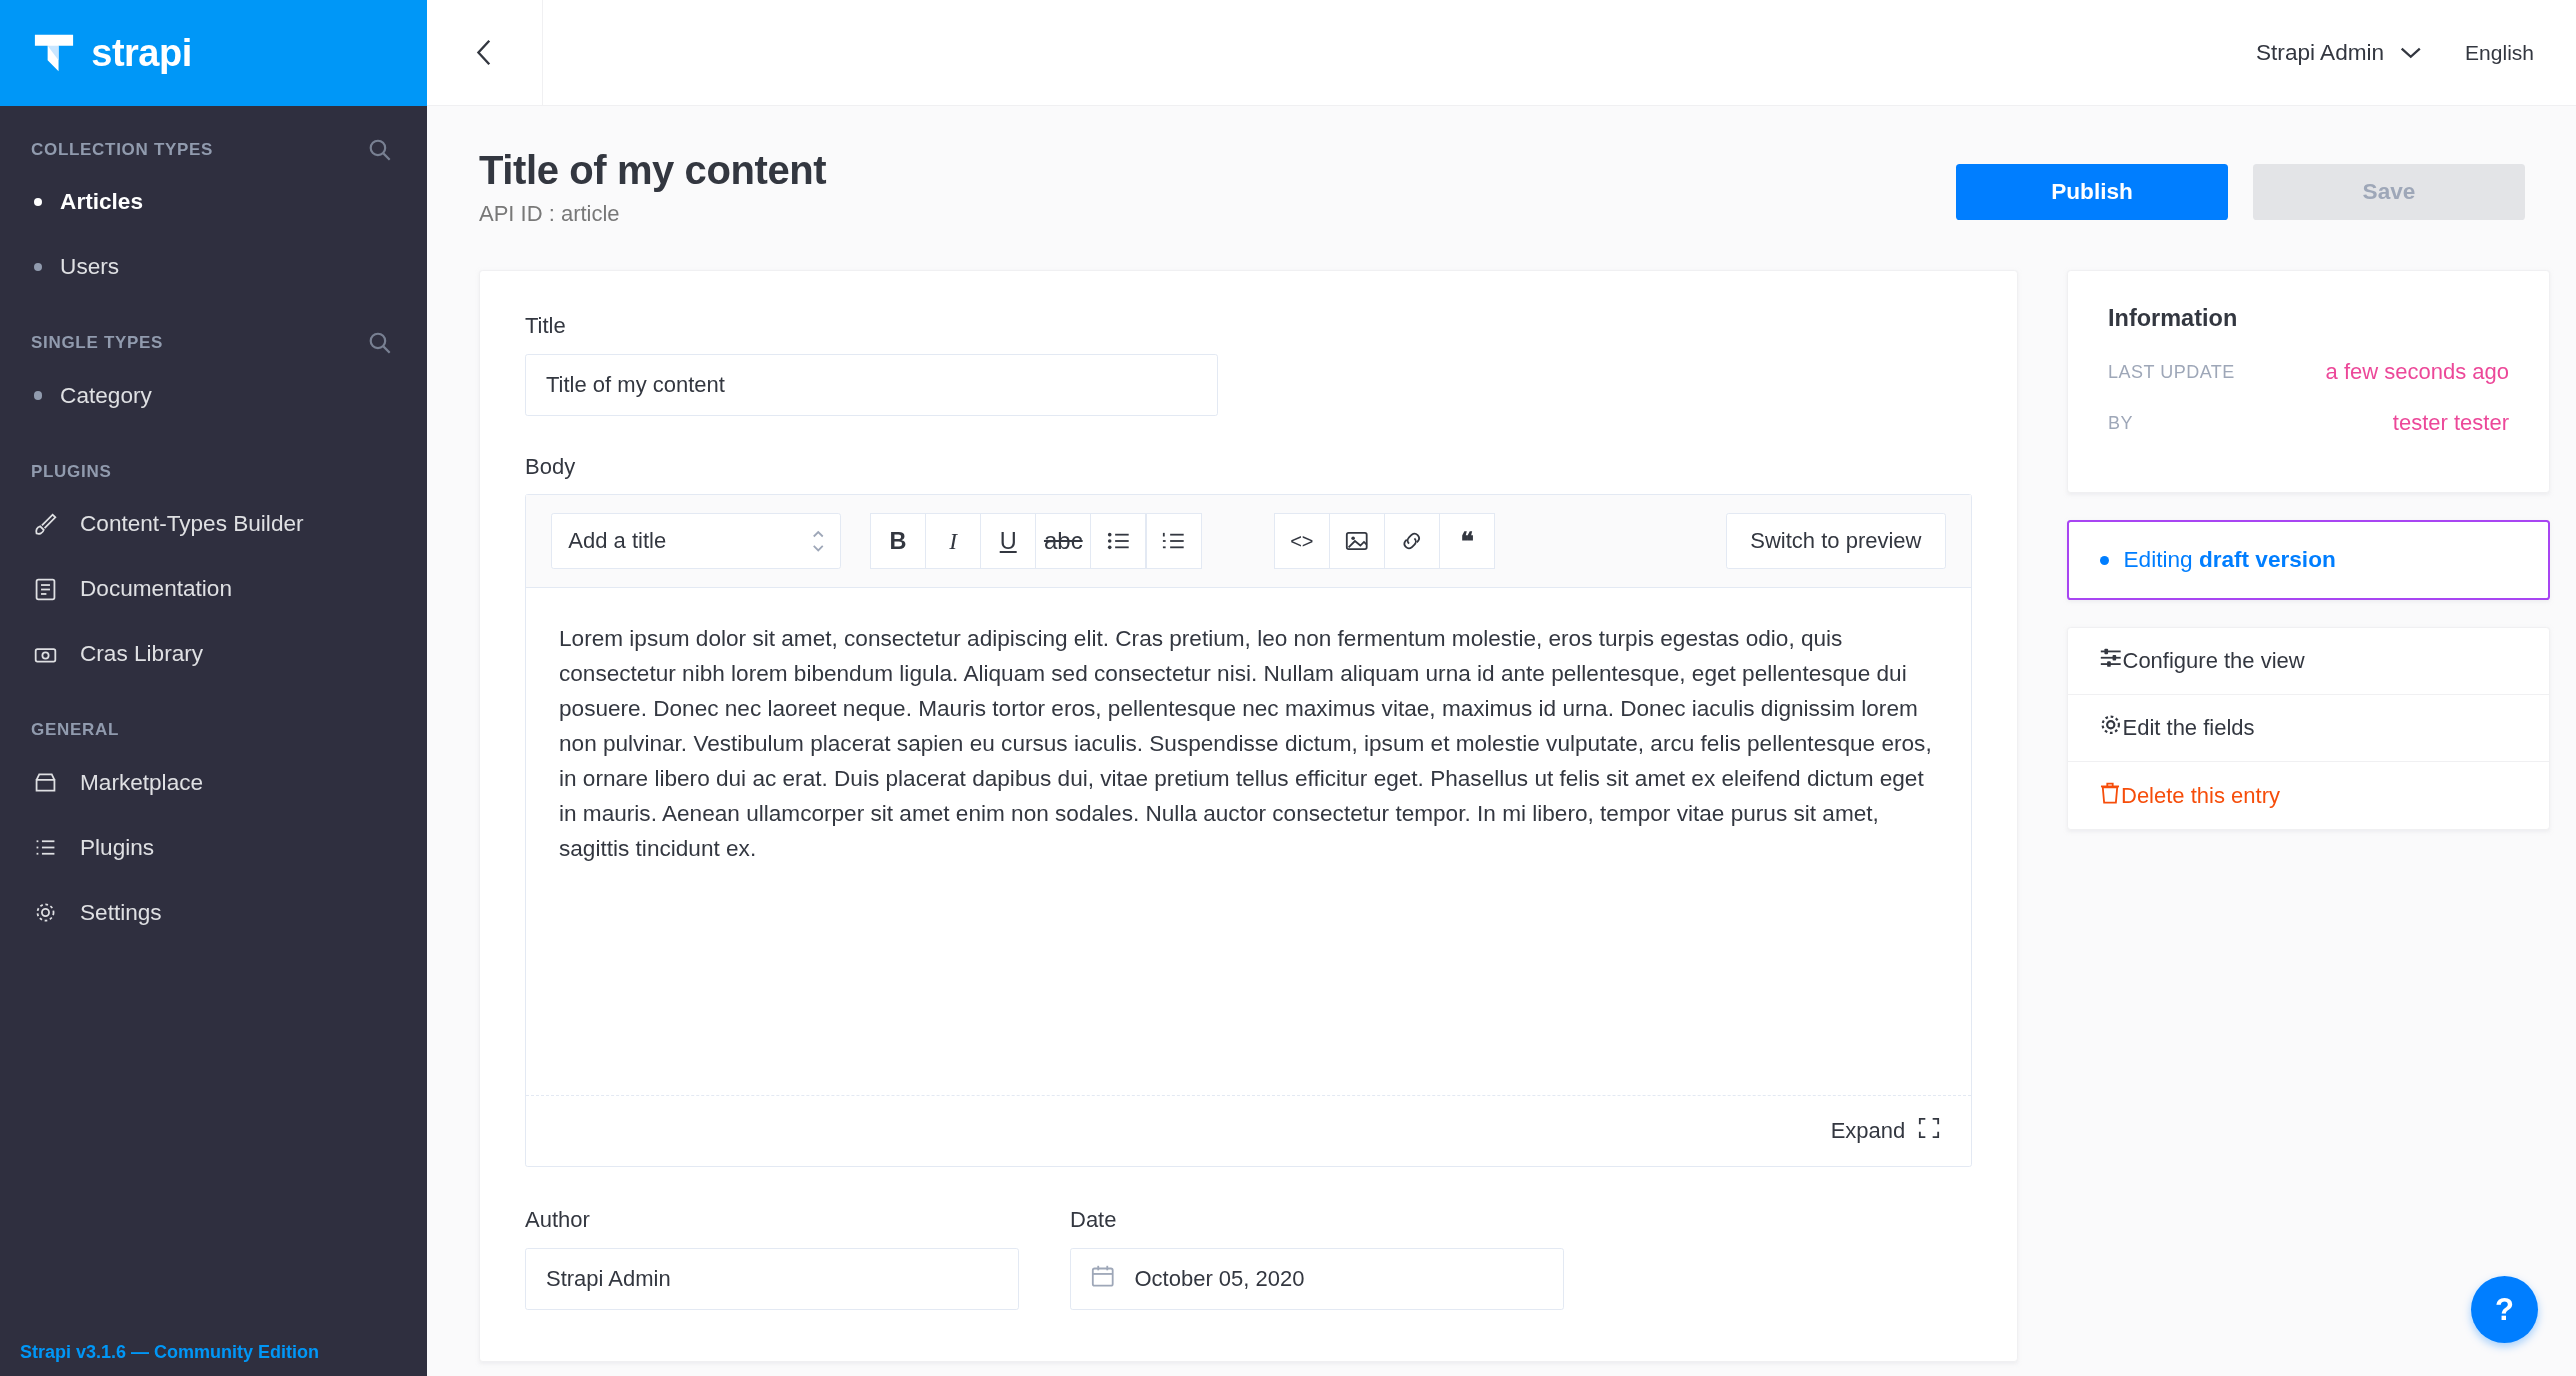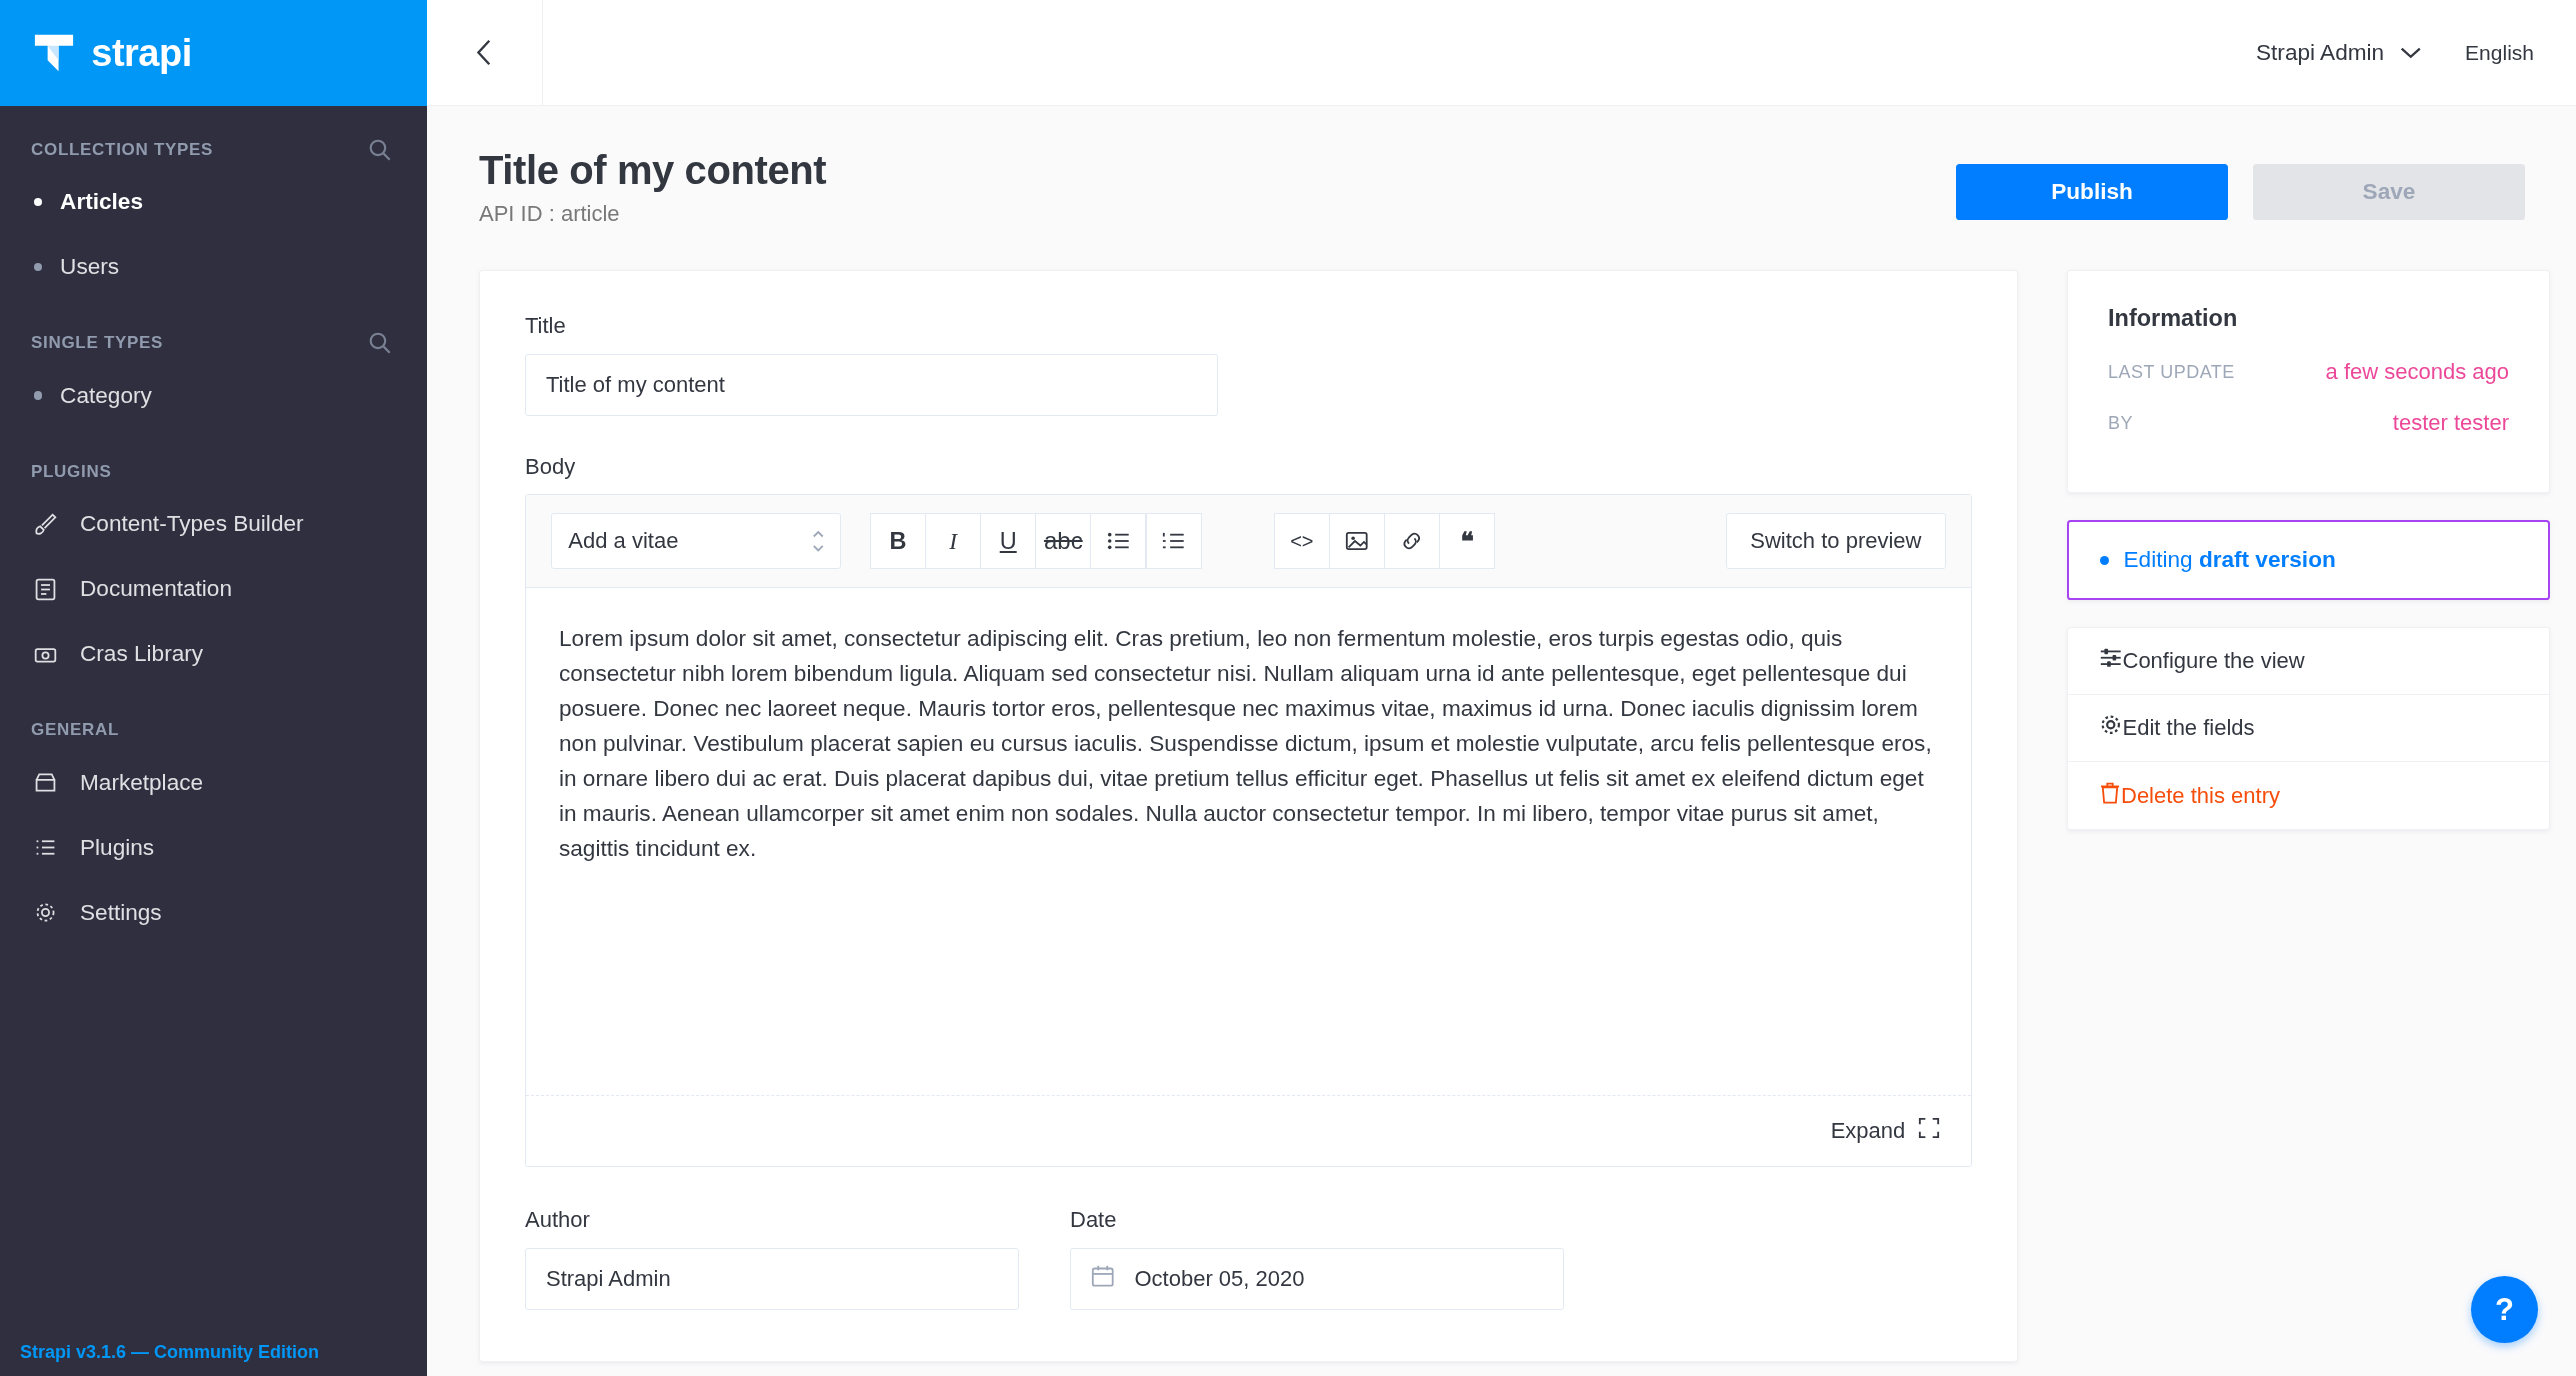--- a/index.html
+++ b/index.html
@@ -426,21 +426,21 @@
             <div class="field-block">
               <div class="field-label">Title</div>
               <input class="text-input" type="text" value="Title of my content" style="">
             </div>
 
             <div class="field-block">
               <div class="field-label">Body</div>
               <div class="editor">
                 <div class="editor-toolbar">
                   <div class="select-wrap">
-                    <span>Add a vitae</span>
+                    <span>Add a title</span>
                     <span class="select-arrows">
                       <svg width="14.5" height="9" viewBox="0 0 16 10">
                           <polyline points="3,7 8,2 13,7" fill="none" stroke="#9ea7b8" stroke-width="2"></polyline>
                         </svg>
                       <svg width="14.5" height="9" viewBox="0 0 16 10">
                           <polyline points="3,3 8,8 13,3" fill="none" stroke="#9ea7b8" stroke-width="2"></polyline>
                         </svg>
                     </span>
                   </div>
 

